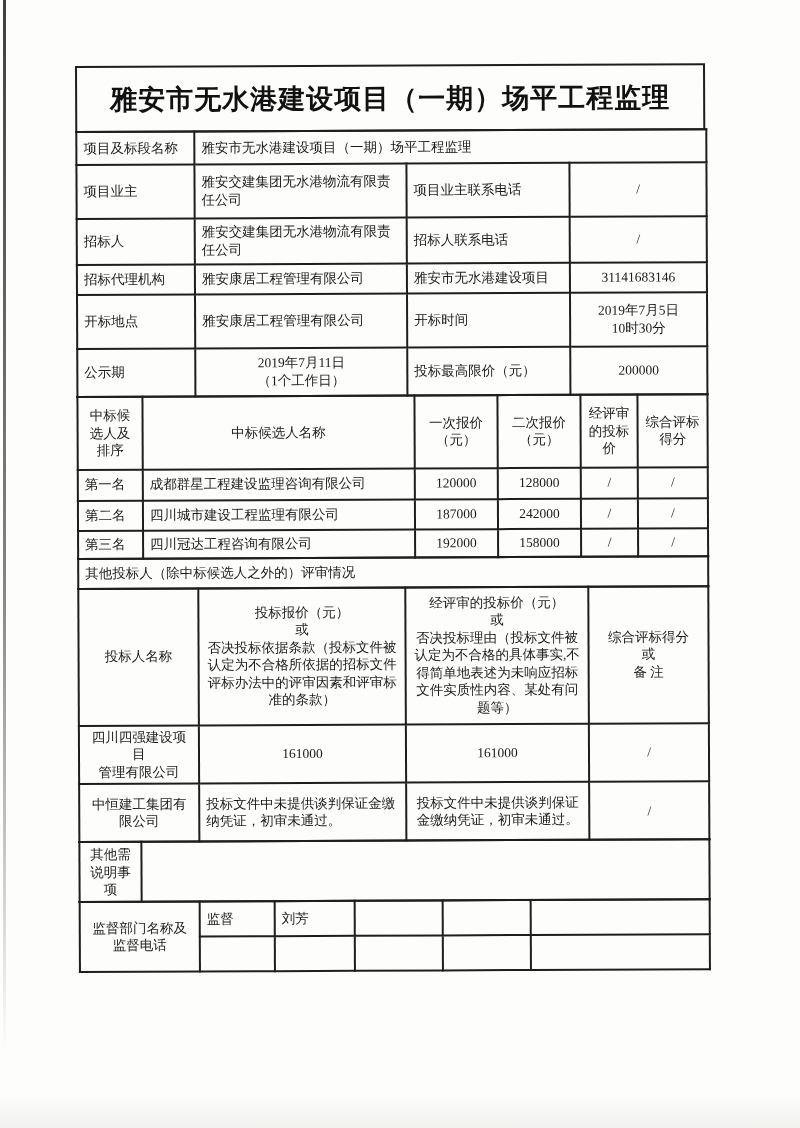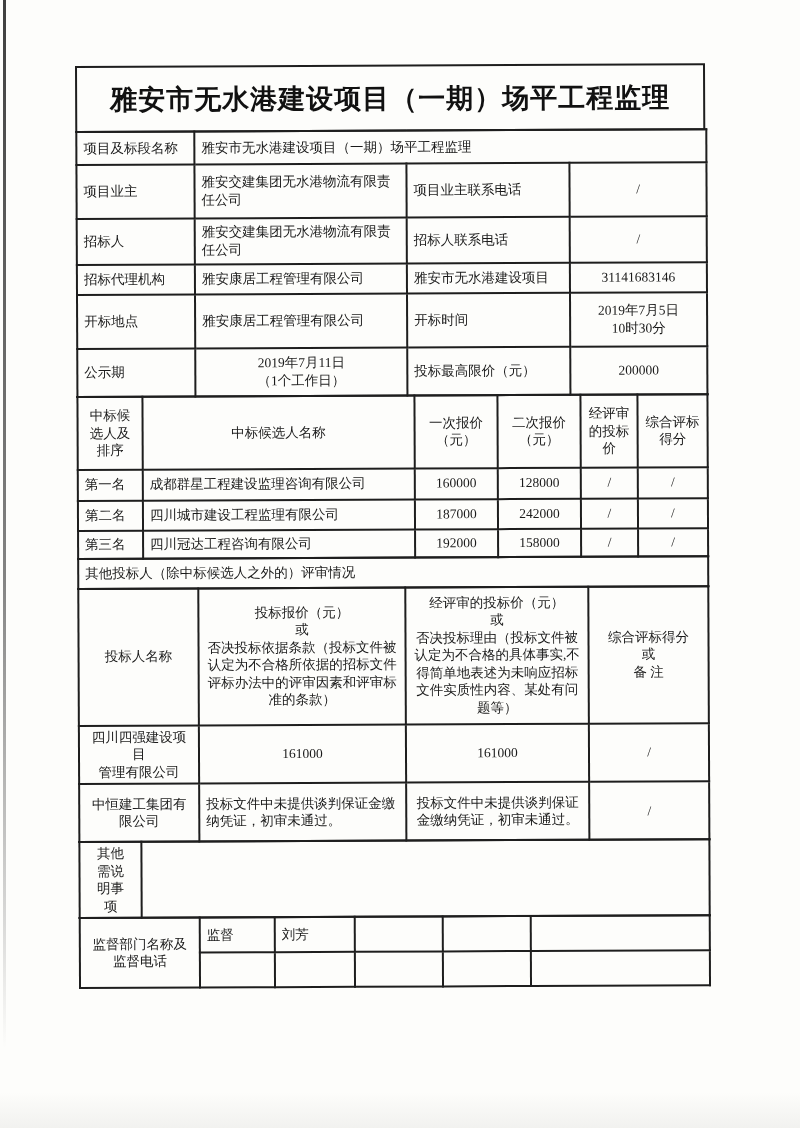--- a/index.html
+++ b/index.html
@@ -132,21 +132,21 @@
         <td class="center small">中标候选人及排序</td>
         <td class="center">中标候选人名称</td>
         <td class="center">一次报价（元）</td>
         <td class="center">二次报价（元）</td>
         <td class="center small" style="padding:9px 2px">经评审的投标价</td>
         <td class="center small" style="padding:2px 2px">综合评标得分</td>
       </tr>
       <tr class="h31">
         <td class="lbl">第一名</td>
         <td class="left">成都群星工程建设监理咨询有限公司</td>
-        <td class="center">160000</td>
+        <td class="center">120000</td>
         <td class="center">128000</td>
         <td class="center">/</td>
         <td class="center">/</td>
       </tr>
       <tr class="h30">
         <td class="lbl">第二名</td>
         <td class="left">四川城市建设工程监理有限公司</td>
         <td class="center">187000</td>
         <td class="center">242000</td>
         <td class="center">/</td>
@@ -210,21 +210,21 @@
     </tbody>
       </table>
 
     <table class="t">
       <colgroup>
           <col style="width:62px">
           <col style="width:568px">
         </colgroup>
       <tbody>
           <tr class="h60">
-        <td class="center small" style="padding:2px 14px">其他需说明事项</td>
+        <td class="center small" style="padding:2px 7px">其他需说明事项</td>
         <td class="left"></td>
       </tr>
     </tbody>
       </table>
 
     <table class="t">
       <colgroup>
           <col style="width:120px">
           <col style="width:75px">
           <col style="width:80px">

